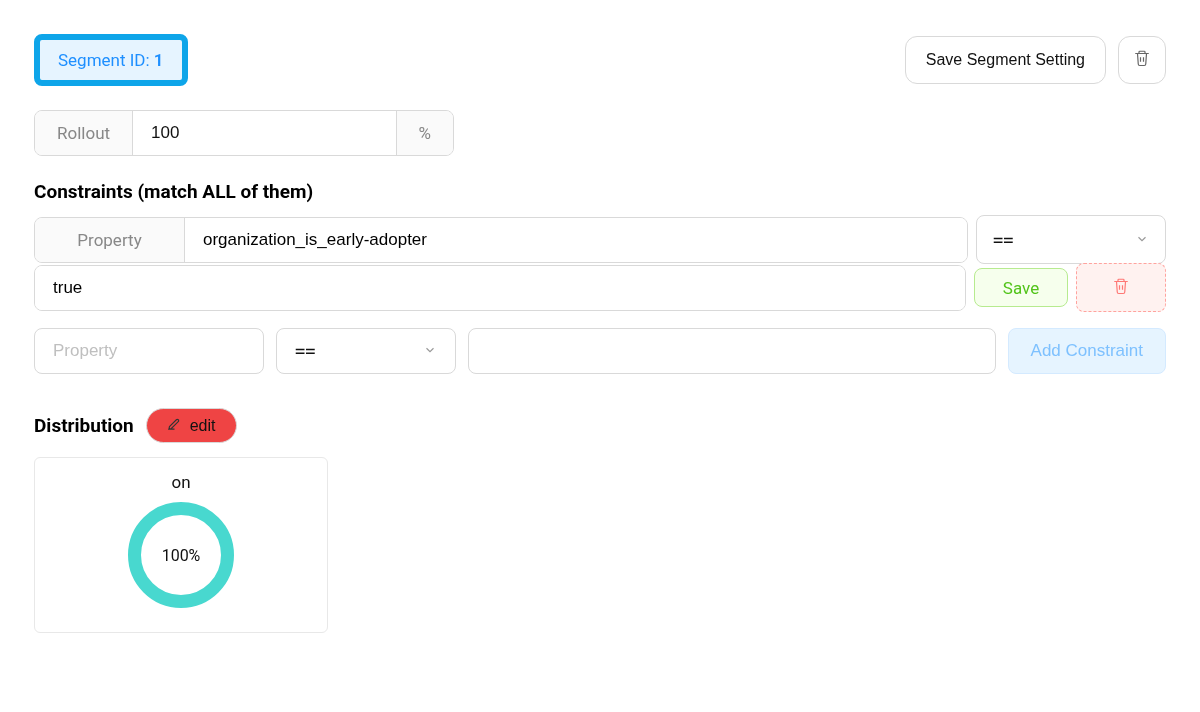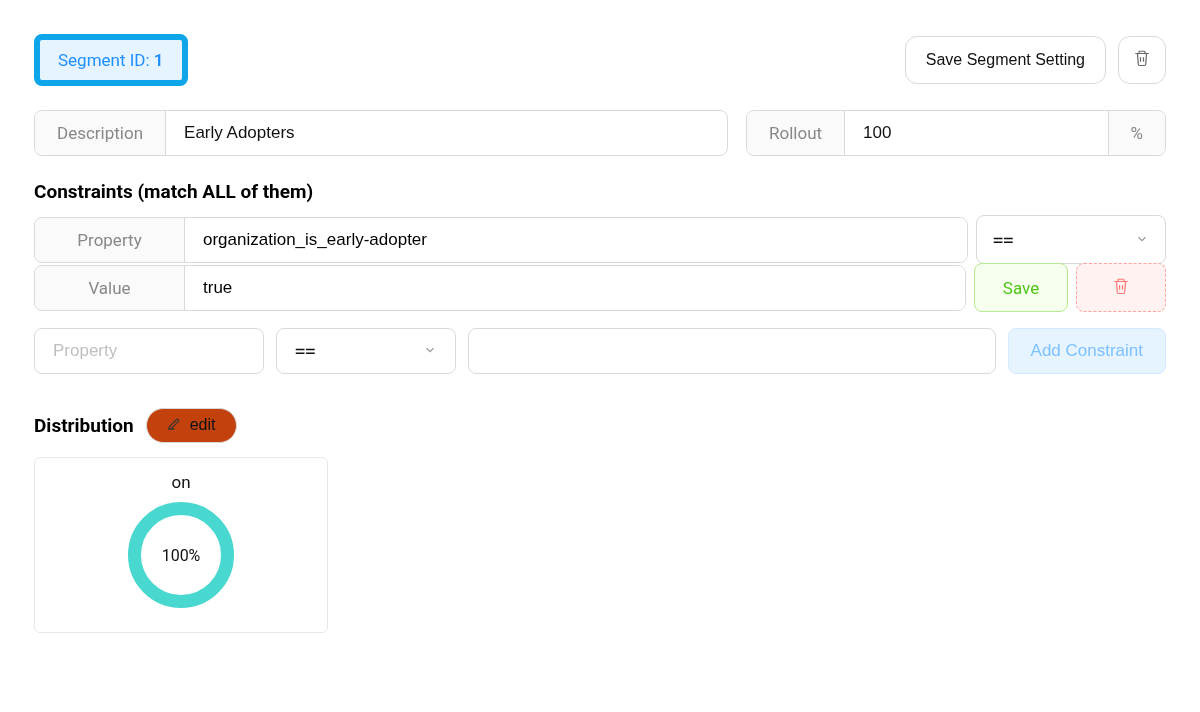--- a/index.html
+++ b/index.html
@@ -146,21 +146,21 @@
       display: flex;
       align-items: center;
       justify-content: center;
       color: #52c41a;
       background: #f6ffed;
       border: 1px solid #b7eb8f;
       border-radius: 8px;
       margin-left: 8px;
       font-size: 17px;
       cursor: pointer;
-      height: 49px;
+      height: 39px;
     }
     .cell-delete {
       width: 90px;
       flex: 0 0 90px;
       display: flex;
       align-items: center;
       justify-content: center;
       color: #ff7875;
       background: #fff2f0;
       border: 1px dashed #ffa39e;
@@ -237,28 +237,28 @@
       gap: 12px;
       margin-bottom: 14px;
     }
     .dist-heading {
       font-size: 19px;
       font-weight: 700;
       color: #000;
     }
     .edit-btn {
       display: inline-flex;
-      align-items: flex-start;
+      align-items: center;
       gap: 8px;
       border: 1px solid #d9d9d9;
       border-radius: 22px;
       padding: 7px 20px;
       font-size: 16px;
       color: #111;
-      background: #c2410c;
+      background: #ef4444;
       cursor: pointer;
     }
     .dist-card {
       border: 1px solid #e8e8e8;
       border-radius: 6px;
       width: 294px;
       padding: 14px 0 24px 0;
       text-align: center;
     }
     .dist-card .label {
@@ -305,24 +305,20 @@
       <span>
         <svg class="trash-svg" viewBox="0 0 24 24" fill="none" stroke="#666" stroke-width="1.6">
             <path d="M3 6h18M8 6V4a1 1 0 011-1h6a1 1 0 011 1v2M6 6l1 14a2 2 0 002 2h6a2 2 0 002-2l1-14M10 11v6M14 11v6"></path>
           </svg>
       </span>
     </button>
   </div>
 </div>
 
 <div class="form-row">
-  <div class="input-group">
-    <div class="addon">Description</div>
-    <input type="text" value="Early Adopters" style="">
-  </div>
   <div class="input-group rollout-group">
     <div class="addon">Rollout</div>
     <input type="text" value="100" style="">
     <div class="addon addon-right">%</div>
   </div>
 </div>
 
 <div class="section-heading">Constraints (match ALL of them)</div>
 
 <div>
@@ -337,21 +333,20 @@
       <span>
         <svg class="chevron-down-svg" viewBox="0 0 24 24" fill="none" stroke="currentColor" stroke-width="2">
             <path d="M6 9l6 6 6-6"></path>
           </svg>
       </span>
     </div>
   </div>
 
   <div class="line-outer">
     <div class="constraint-box-part box-bottom">
-      <div class="cell-label">Value</div>
       <input class="cell-input" type="text" value="true" style="">
     </div>
     <div class="cell-save">Save</div>
     <div class="cell-delete">
       <span>
         <svg class="trash-svg" viewBox="0 0 24 24" fill="none" stroke="#ff7875" stroke-width="1.6">
             <path d="M3 6h18M8 6V4a1 1 0 011-1h6a1 1 0 011 1v2M6 6l1 14a2 2 0 002 2h6a2 2 0 002-2l1-14M10 11v6M14 11v6"></path>
           </svg>
       </span>
     </div>

